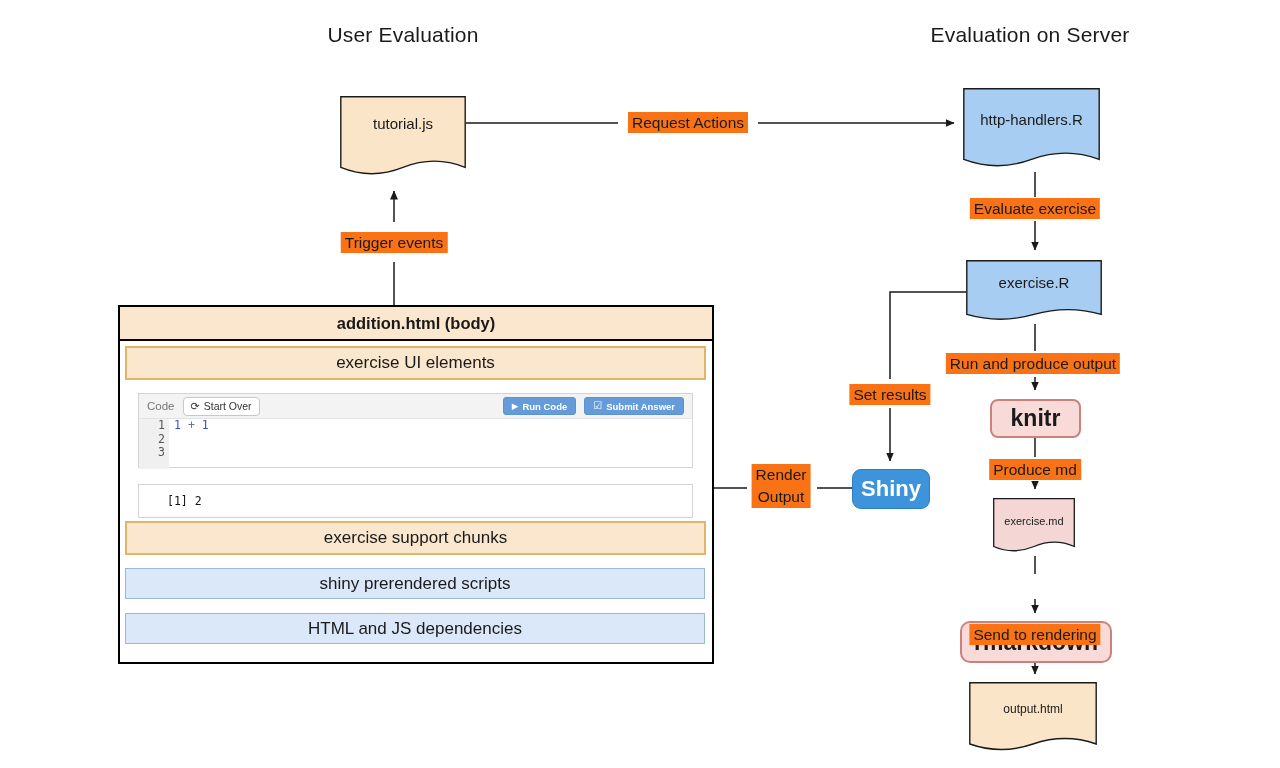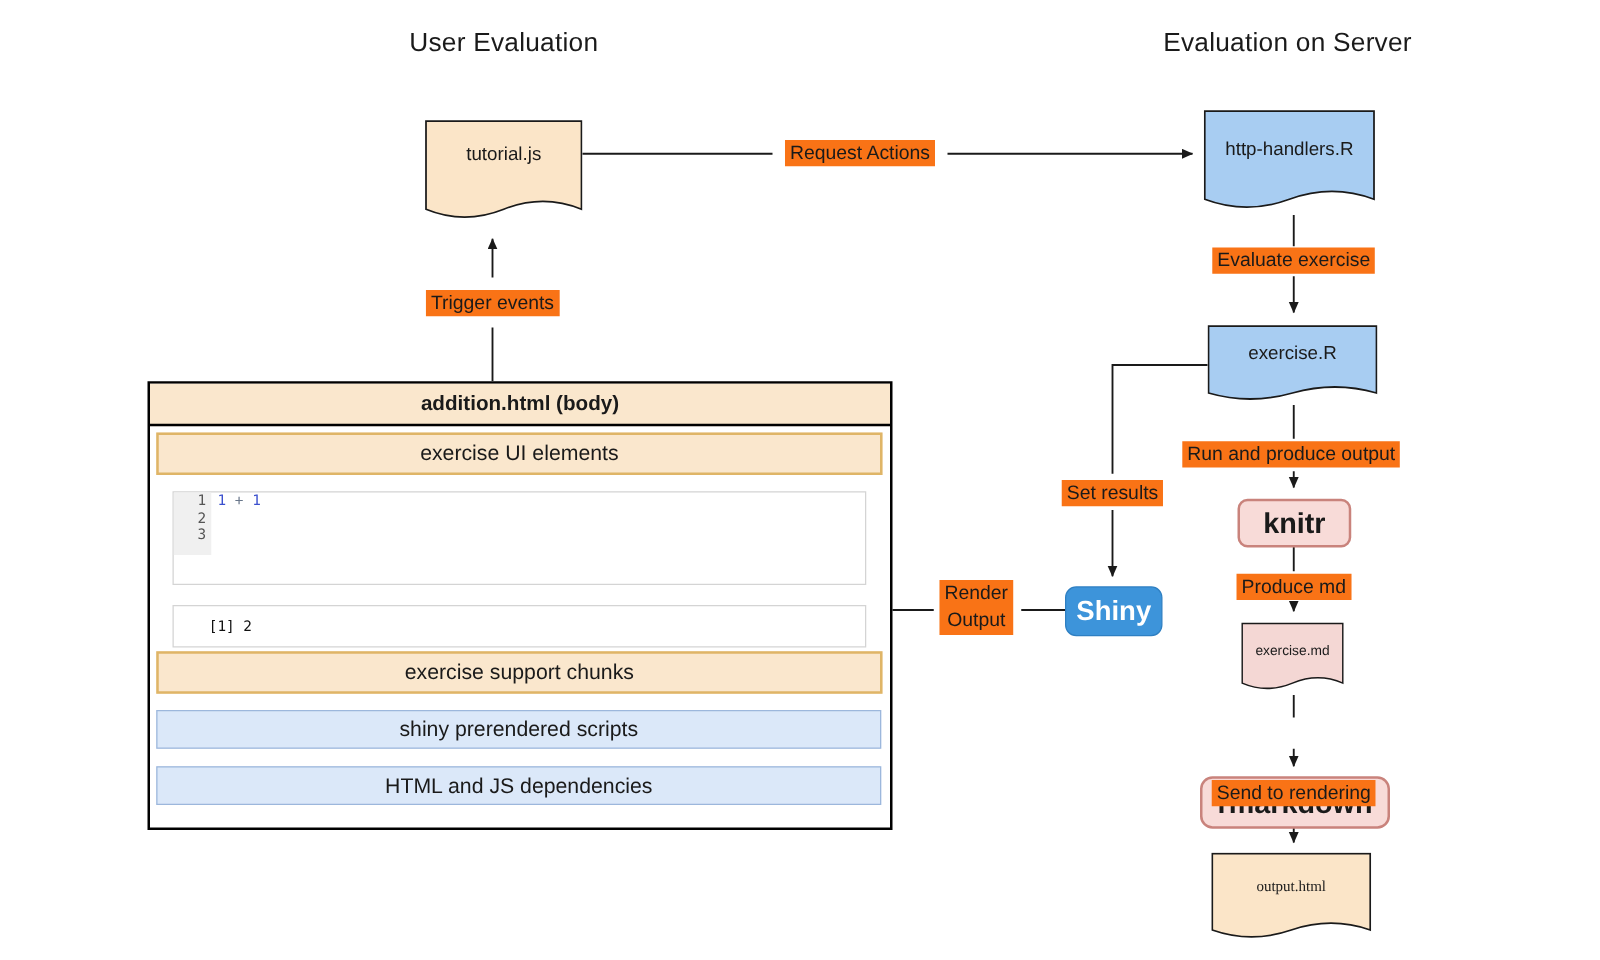--- a/index.html
+++ b/index.html
@@ -139,21 +139,21 @@
   </div>
 
   <div class="abs pkg" style="left:960px;top:621px;width:148px;height:38px;border-radius:10px;">
     <span>rmarkdown</span>
   </div>
 
   <div class="abs doc" style="left:969px;top:682px;width:128px;height:73px;">
     <svg width="128" height="75" viewBox="0 0 128 75">
       <path d="M0.8,0.8 L127.2,0.8 L127.2,62 Q96,51.1 64,62 Q32,73 0.8,62 Z" stroke="#1a1a1a" stroke-width="1.4" fill="#fbe5c8"></path>
     </svg>
-    <div class="doc-label mid" style="top:20px;font-family:Liberation Serif, serif;">output.html</div>
+    <div class="doc-label mid" style="top:20px;">output.html</div>
   </div>
 
   <div class="abs pkg shiny" style="left:852px;top:469px;width:76px;height:38px;">
     <span>Shiny</span>
   </div>
 
   <div class="abs flow-label" style="left:688px;top:112px;">Request Actions</div>
   <div class="abs flow-label" style="left:1035px;top:198px;">Evaluate exercise</div>
   <div class="abs flow-label" style="left:1033px;top:353px;">Run and produce output</div>
   <div class="abs flow-label" style="left:1035px;top:459px;">Produce md</div>
@@ -167,20 +167,36 @@
 
   <div class="abs bigbox">
     <div class="bar title-bar">
       <span>addition.html (body)</span>
     </div>
     <div class="bar tan" style="top:39px;">
       <span>exercise UI elements</span>
     </div>
 
     <div class="editor">
+      <div class="ed-toolbar">
+        <span class="ed-code-label">Code</span>
+        <span class="btn-start-over">
+          <span class="ref-icon">⟳</span>
+          <span>Start Over</span>
+        </span>
+        <span class="ed-spacer"></span>
+        <span class="btn-blue">
+          <span class="mini-icon">▶</span>
+          <span>Run Code</span>
+        </span>
+        <span class="btn-blue">
+          <span class="mini-icon check">☑</span>
+          <span>Submit Answer</span>
+        </span>
+      </div>
       <div class="ed-body">
         <div class="ed-gutter">
           <div>1</div>
           <div>2</div>
           <div>3</div>
         </div>
         <div class="ed-lines">
           <span class="tok-num">1</span>
           <span class="tok-op">+</span>
           <span class="tok-num">1</span>

